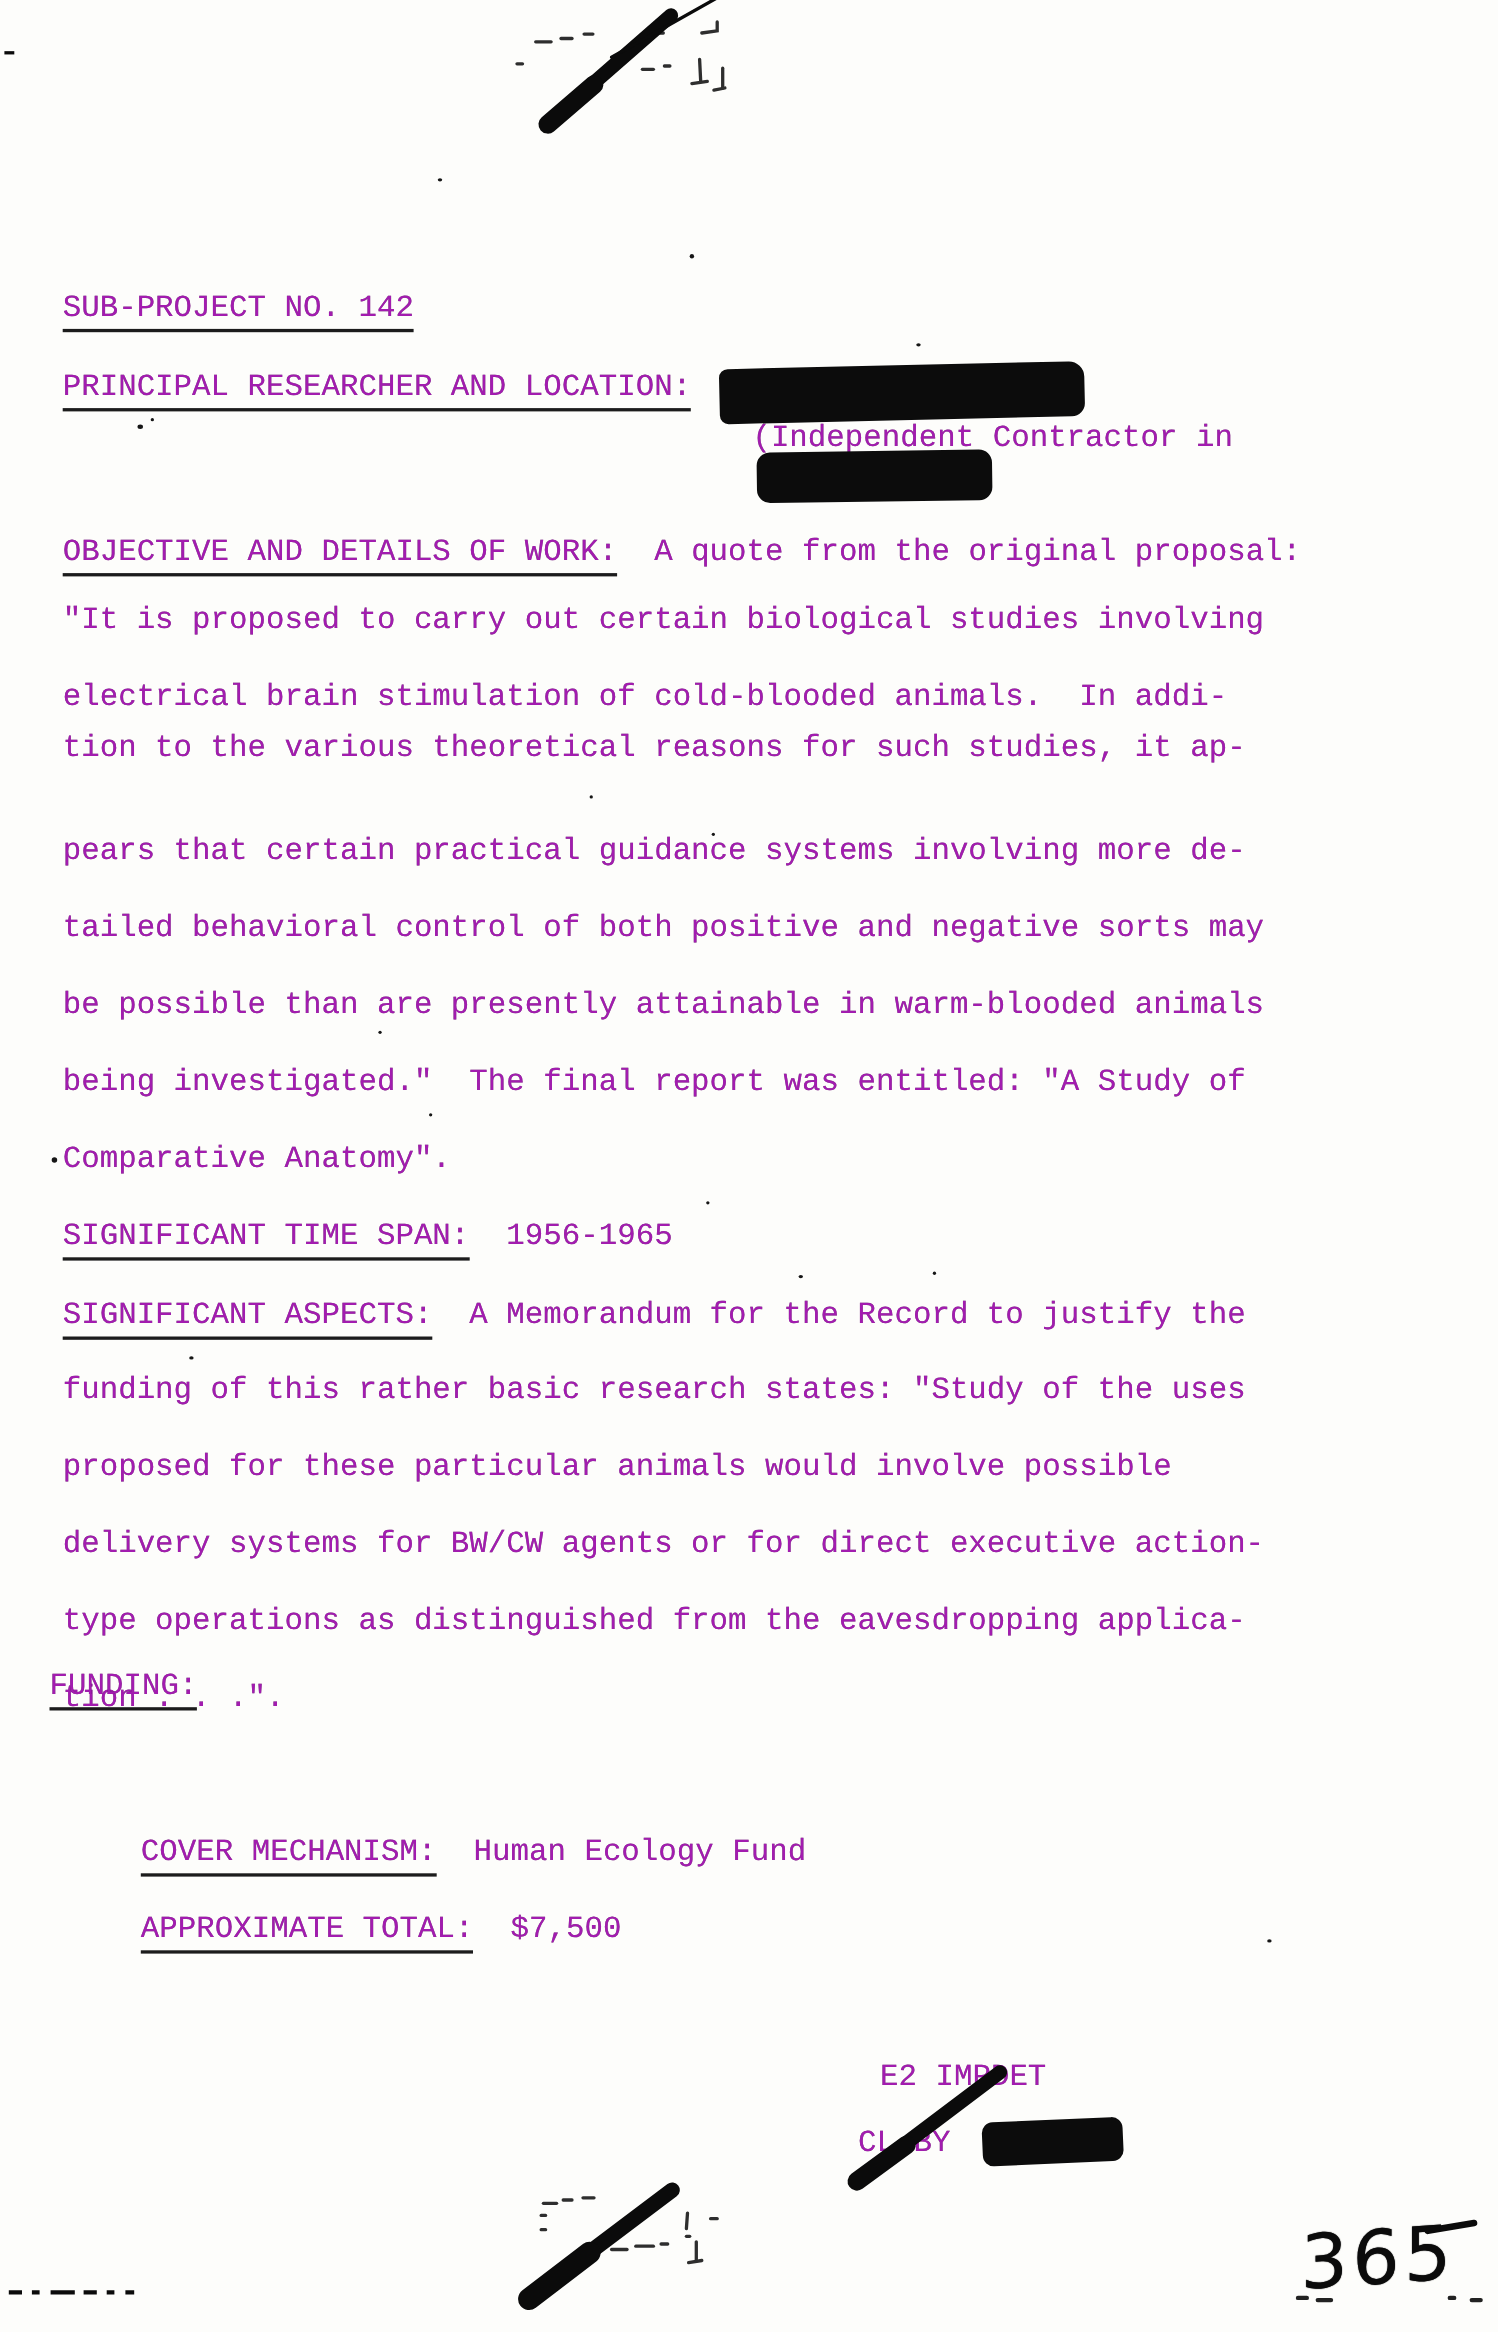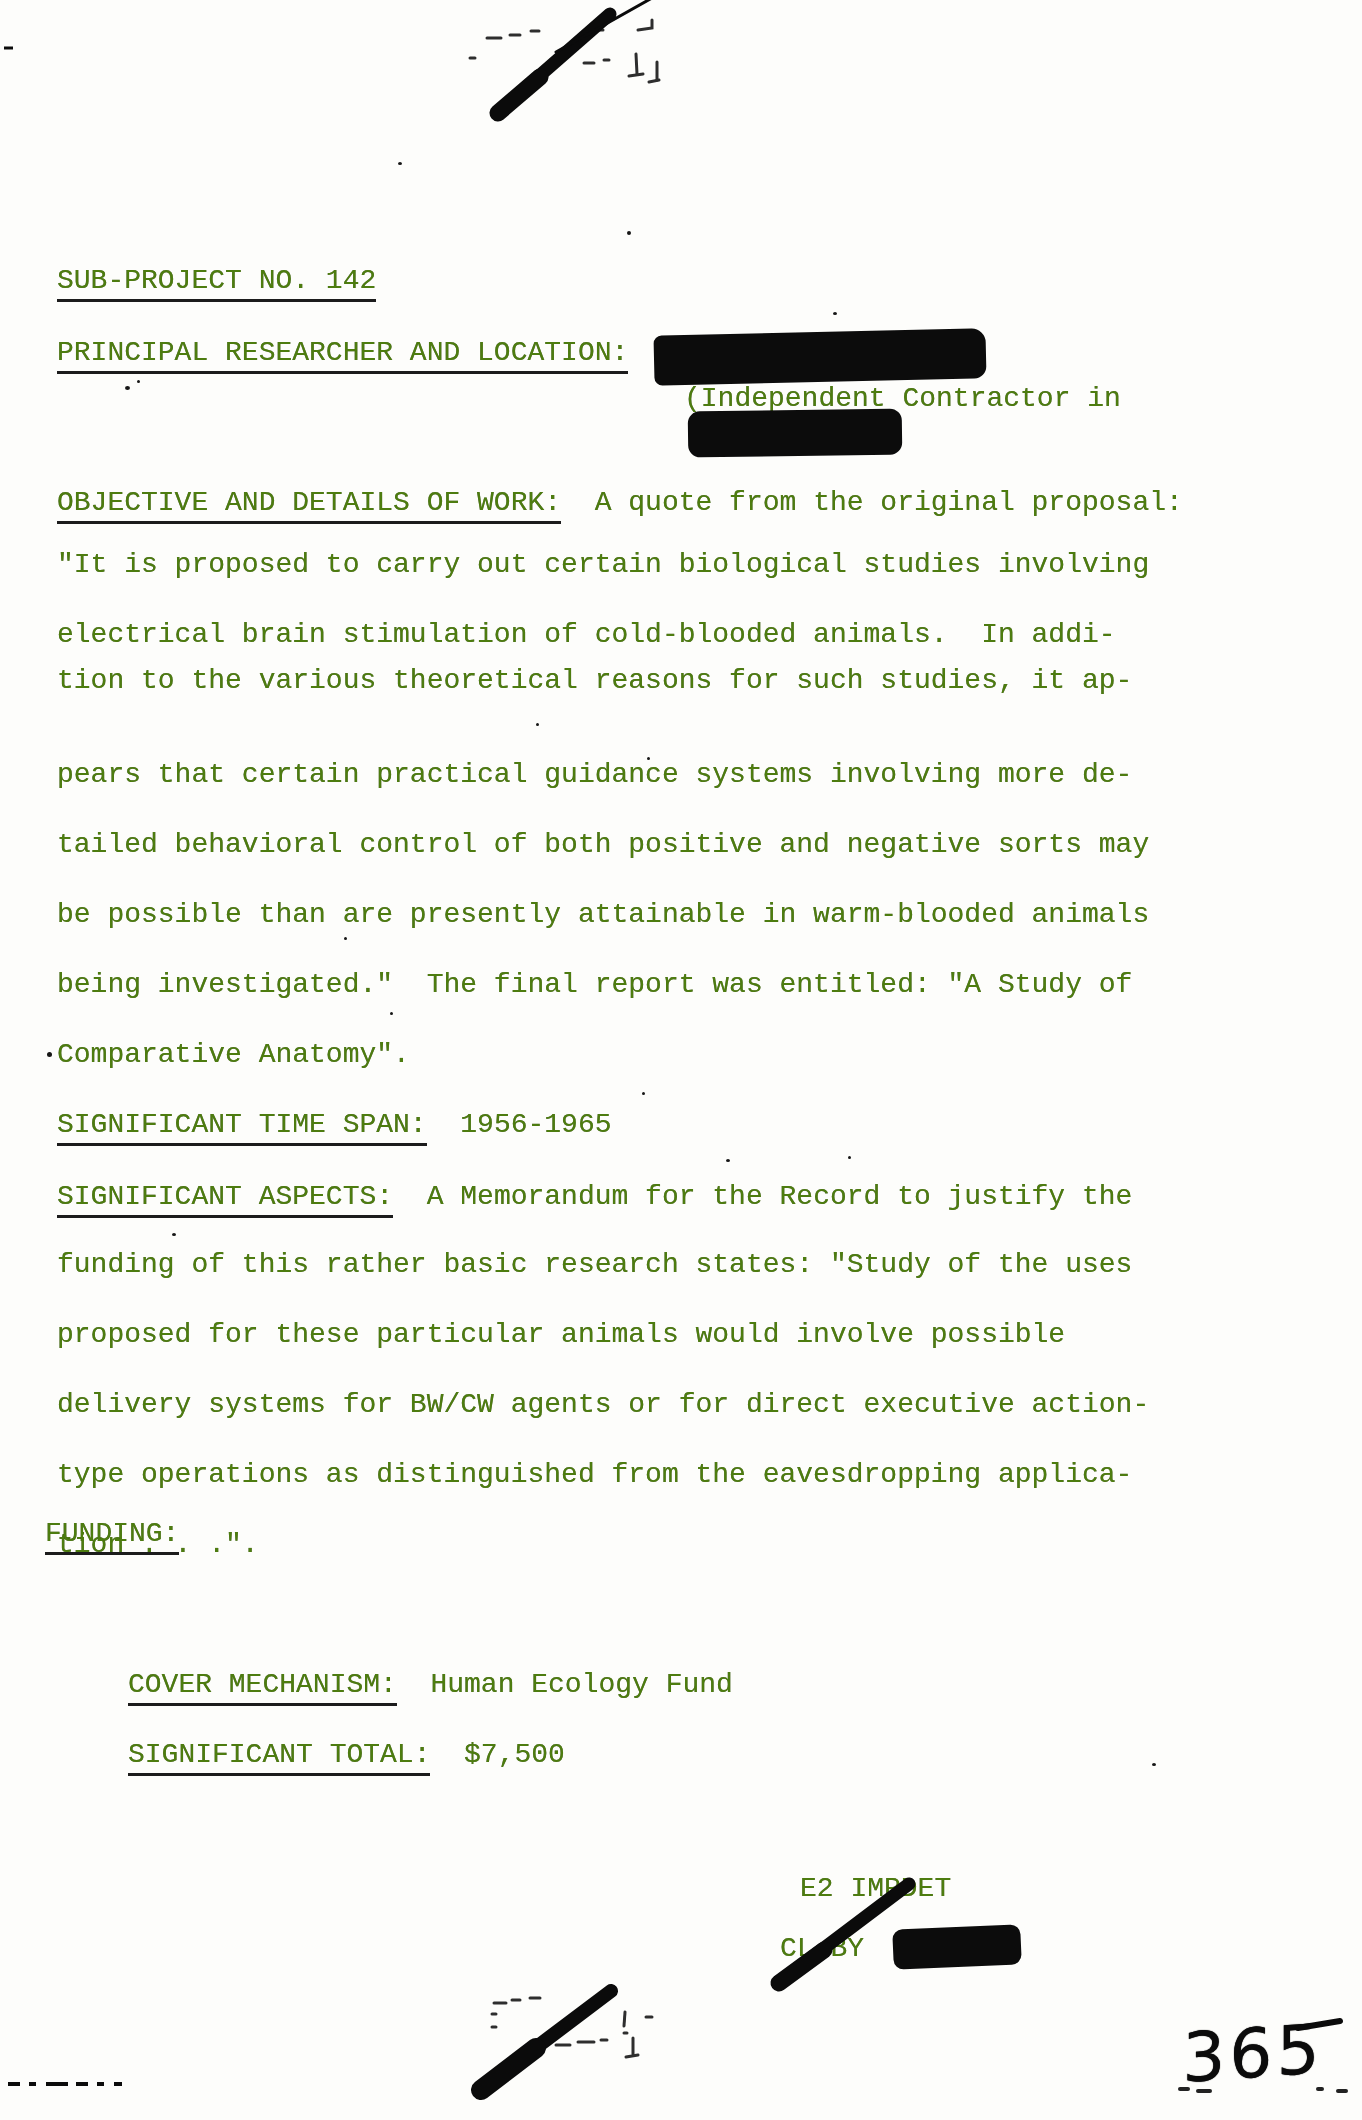--- a/index.html
+++ b/index.html
@@ -5,21 +5,21 @@
   html,body{margin:0;padding:0;}
   body{
     width:1362px;height:2120px;position:relative;overflow:hidden;
     background:#fdfdfb;
     font-family:"Liberation Mono","DejaVu Sans Mono",monospace;
   }
   .line{
     position:absolute;
     white-space:pre;
     font:28px/34px "Liberation Mono","DejaVu Sans Mono",monospace;
-    color:#4d7c0f;
+    color:#a21caf;
     text-shadow:0 0 .6px rgba(20,20,20,.55);
   }
   .u{border-bottom:3px solid #1c1c1c;padding-bottom:3px;}
   .redaction{
     position:absolute;background:#0c0c0c;
   }
   .speck{position:absolute;background:#161616;border-radius:50%;}
   .marks{position:absolute;left:0;top:0;z-index:5;}
   .handnum{
     position:absolute;left:1182px;top:2014px;
@@ -56,21 +56,21 @@
 <div class="line" style="left:57px;top:1248px">funding of this rather basic research states: "Study of the uses</div>
 <div class="line" style="left:57px;top:1318px">proposed for these particular animals would involve possible</div>
 <div class="line" style="left:57px;top:1388px">delivery systems for BW/CW agents or for direct executive action-</div>
 <div class="line" style="left:57px;top:1458px">type operations as distinguished from the eavesdropping applica-</div>
 <div class="line" style="left:57px;top:1528px">tion . . .".</div>
 
 <div class="line" style="left:45px;top:1517px"><span class="u">FUNDING:</span></div>
 
 <div class="line" style="left:128px;top:1668px"><span class="u">COVER MECHANISM:</span><span>  Human Ecology Fund</span></div>
 
-<div class="line" style="left:128px;top:1738px"><span class="u">SIGNIFICANT TOTAL:</span><span>  $7,500</span></div>
+<div class="line" style="left:128px;top:1738px"><span class="u">APPROXIMATE TOTAL:</span><span>  $7,500</span></div>
 
 <div class="line" style="left:800px;top:1872px">E2 IMPDET</div>
 <div class="line" style="left:780px;top:1932px">CL BY</div>
 
 <div class="redaction" style="left:654px;top:332px;width:332px;height:50px;border-radius:8px 14px 12px 8px;transform:rotate(-1.3deg);"></div>
 <div class="redaction" style="left:688px;top:410px;width:214px;height:46px;border-radius:12px;transform:rotate(-0.8deg);"></div>
 <div class="redaction" style="left:893px;top:1927px;width:128px;height:40px;border-radius:10px;transform:rotate(-2.5deg);"></div>
 
 <div class="handnum">365</div>
 

